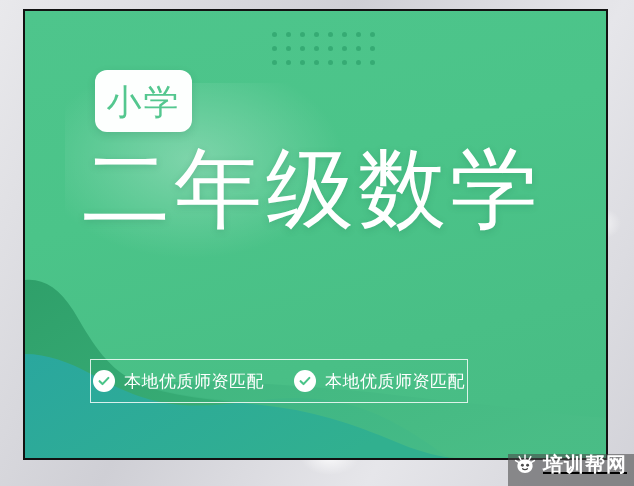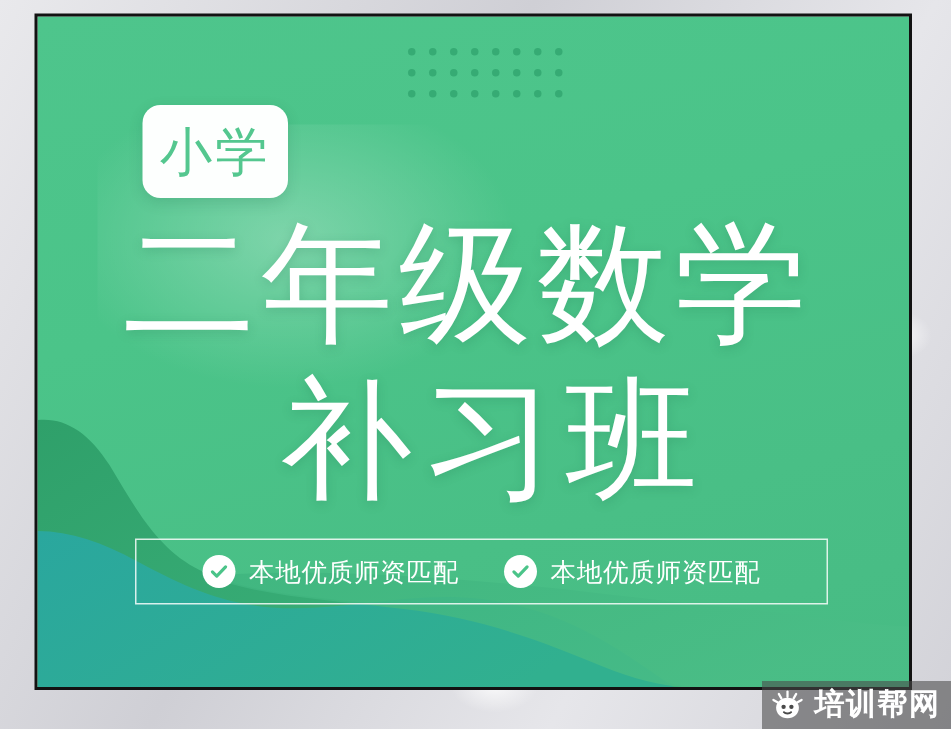--- a/index.html
+++ b/index.html
@@ -129,21 +129,21 @@
     width: 585px;
     height: 200px;
     pointer-events: none;
   }
 
   
   #feature-strip {
     position: absolute;
     left: 65px;
     top: 348px;
-    width: 462px;
+    width: 378px;
     height: 44px;
     border: 1px solid rgba(255,255,255,.82);
     box-sizing: border-box;
     display: flex;
     align-items: center;
     justify-content: center;
     gap: 30px;
   }
   .feature {
     display: flex;
@@ -171,23 +171,24 @@
 
   
   #watermark {
     position: absolute;
     right: 0;
     bottom: 0;
     height: 32px;
     padding: 0 7px 0 6px;
     background: rgba(74,74,74,.58);
     display: flex;
-    align-items: center;
+    align-items: flex-start;
     gap: 7px;
     z-index: 5;
+    text-decoration: underline;
   }
   #watermark-text {
     color: #ffffff;
     font-size: 20px;
     font-weight: 700;
     letter-spacing: 1px;
     line-height: 1;
     white-space: nowrap;
   }
   #watermark-icon { display: block; }
@@ -251,21 +252,20 @@
                C398,195 416,199 430,200 L585,200 L585,160
                C540,158 500,150 452,146 C400,141 352,134 300,130
                C240,125 170,121 112,126 Z" opacity="0.85"></path>
     </svg>
 
     <div id="level-tag">
       <span>小学</span>
     </div>
 
     <div class="headline" id="headline-1">二年级数学</div>
-    <div class="headline" id="headline-2">补习班</div>
 
     <div id="feature-strip">
       <div class="feature">
         <span class="check-icon">
           <svg width="14" height="14" viewBox="0 0 14 14" aria-hidden="true">
             <path d="M2.6 7.2 L5.5 10.1 L11.4 3.9" fill="none" stroke="#4bc489" stroke-width="2.1" stroke-linecap="round" stroke-linejoin="round"></path>
           </svg>
         </span>
         <span class="feature-label">本地优质师资匹配</span>
       </div>

